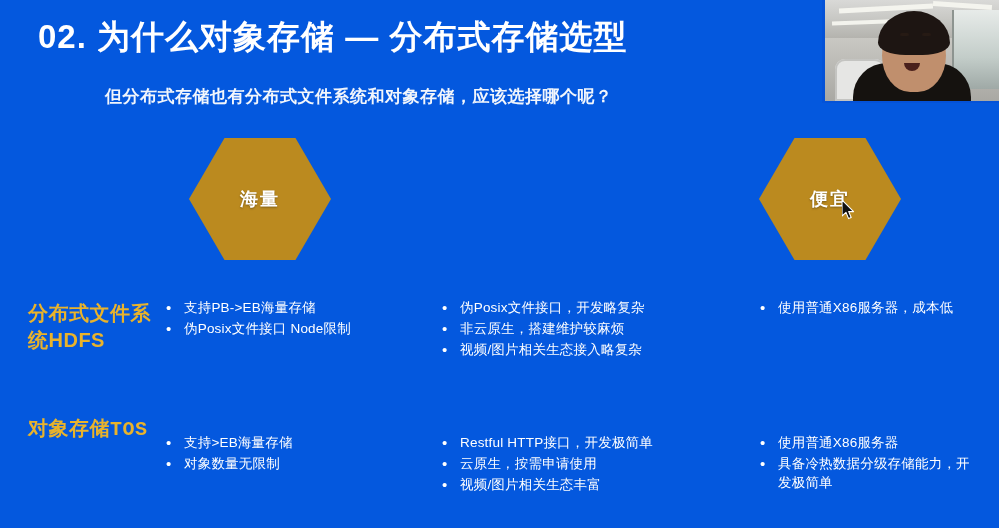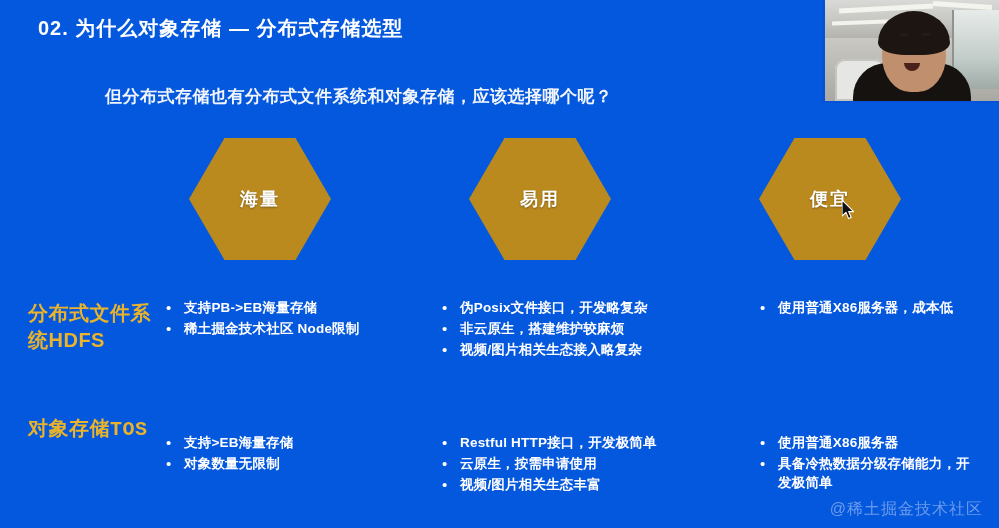--- a/index.html
+++ b/index.html
@@ -15,21 +15,21 @@
     width: 999px;
     height: 528px;
     overflow: hidden;
     background: #0458DE;
   }
   
   .slide-title {
     position: absolute;
     left: 38px;
     top: 15px;
-    font-size: 20px;
+    font-size: 33px;
     font-weight: bold;
     color: #ffffff;
     letter-spacing: 1px;
     white-space: nowrap;
   }
   .subtitle {
     position: absolute;
     left: 90px;
     top: 85px;
     font-size: 17px;
@@ -90,21 +90,21 @@
     flex: 0 0 auto;
     width: 18px;
     line-height: 19px;
     font-size: 15px;
     color: #ffffff;
     text-align: left;
   }
   .bullet-text {
     font-size: 13.5px;
     line-height: 19px;
-    font-weight: bold;
+    font-weight: normal;
     color: #ffffff;
     letter-spacing: 0.2px;
   }
   
   .col-0 { left: 166px; width: 215px; }
   .col-1 { left: 442px; width: 265px; }
   .col-2 { left: 760px; width: 215px; }
   .rowtop-0 { top: 298px; }
   .rowtop-1 { top: 433px; }
 
@@ -201,38 +201,35 @@
 
 <div id="slide">
 
   <div class="slide-title">02. 为什么对象存储 — 分布式存储选型</div>
 
   <div class="subtitle">但分布式存储也有分布式文件系统和对象存储，应该选择哪个呢？</div>
 
   <div class="hex" id="hex-0">
     <span class="hex-label">海量</span>
   </div>
-  <div class="hex" id="hex-1">
-    <span class="hex-label">易用</span>
-  </div>
   <div class="hex" id="hex-2">
     <span class="hex-label">便宜</span>
   </div>
 
   <div class="row-label" id="row-label-0">分布式文件系统HDFS</div>
   <div class="row-label" id="row-label-1">对象存储TOS</div>
 
   <div class="bullet-block col-0 rowtop-0">
       <div class="bullet-item">
         <span class="bullet-dot">•</span>
         <span class="bullet-text">支持PB-&gt;EB海量存储</span>
       </div>
       <div class="bullet-item">
         <span class="bullet-dot">•</span>
-        <span class="bullet-text">稀土掘金技术社区 Node限制</span>
+        <span class="bullet-text">伪Posix文件接口 Node限制</span>
       </div>
     </div>
   <div class="bullet-block col-1 rowtop-0">
       <div class="bullet-item">
         <span class="bullet-dot">•</span>
         <span class="bullet-text">伪Posix文件接口，开发略复杂</span>
       </div>
       <div class="bullet-item">
         <span class="bullet-dot">•</span>
         <span class="bullet-text">非云原生，搭建维护较麻烦</span>
@@ -277,21 +274,20 @@
       <div class="bullet-item">
         <span class="bullet-dot">•</span>
         <span class="bullet-text">使用普通X86服务器</span>
       </div>
       <div class="bullet-item">
         <span class="bullet-dot">•</span>
         <span class="bullet-text">具备冷热数据分级存储能力，开发极简单</span>
       </div>
     </div>
 
-  <div class="watermark">@稀土掘金技术社区</div>
 
   <div id="webcam">
     <div class="cam-scene">
       <div class="cam-wall"></div>
       <div class="cam-ceiling"></div>
       <div class="cam-strip" style="left:8%;top:6%;width:54%;height:5px;transform:rotate(-3deg);"></div>
       <div class="cam-strip" style="left:4%;top:20%;width:46%;height:4px;transform:rotate(-2deg);"></div>
       <div class="cam-strip" style="left:62%;top:3%;width:34%;height:5px;transform:rotate(4deg);"></div>
       <div class="cam-window"></div>
       <div class="cam-chair"></div>

